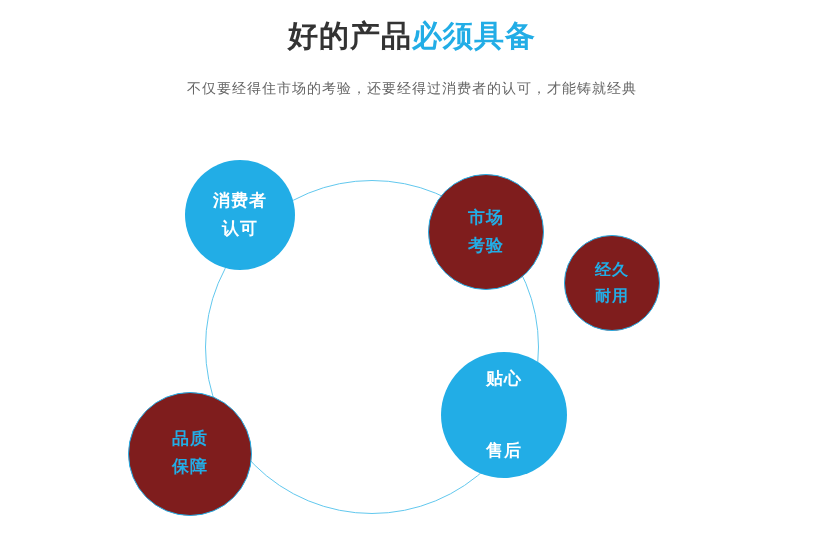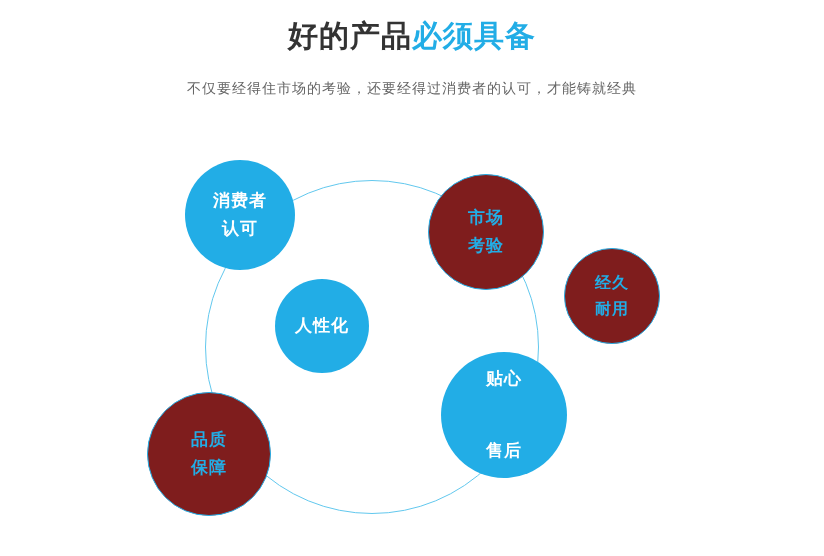--- a/index.html
+++ b/index.html
@@ -41,24 +41,24 @@
 
   .big-ring{
     position:absolute;border-radius:50%;
     border:1px solid var(--accent-light);background:transparent;
   }
 
   
   .ring-main   {left:205px;top:180px;width:334px;height:334px;}
   .b-consumer  {left:185px;top:160px;width:110px;height:110px;}
   .b-market    {left:428px;top:174px;width:116px;height:116px;}
-  .b-durable   {left:564px;top:248px;width:96px; height:96px; font-size:16px;}
+  .b-durable   {left:564px;top:235px;width:96px; height:96px; font-size:16px;}
   .b-humanize  {left:275px;top:279px;width:94px; height:94px;}
   .b-aftersale {left:441px;top:352px;width:126px;height:126px;gap:44px;}
-  .b-quality   {left:147px;top:392px;width:124px;height:124px;}
+  .b-quality   {left:128px;top:392px;width:124px;height:124px;font-family:Liberation Mono, monospace;}
 </style>
 </head>
 <body>
 
 <div class="stage">
 
   <h1 class="title">
     <span class="dark">好的产品</span><span class="accent">必须具备</span>
   </h1>
 
@@ -74,23 +74,20 @@
   <div class="bubble outline b-market">
     <span>市场</span>
     <span>考验</span>
   </div>
 
   <div class="bubble outline b-durable">
     <span>经久</span>
     <span>耐用</span>
   </div>
 
-  <div class="bubble filled b-humanize">
-    <span>人性化</span>
-  </div>
 
   <div class="bubble filled b-aftersale">
     <span>贴心</span>
     <span>售后</span>
   </div>
 
   <div class="bubble outline b-quality">
     <span>品质</span>
     <span>保障</span>
   </div>

